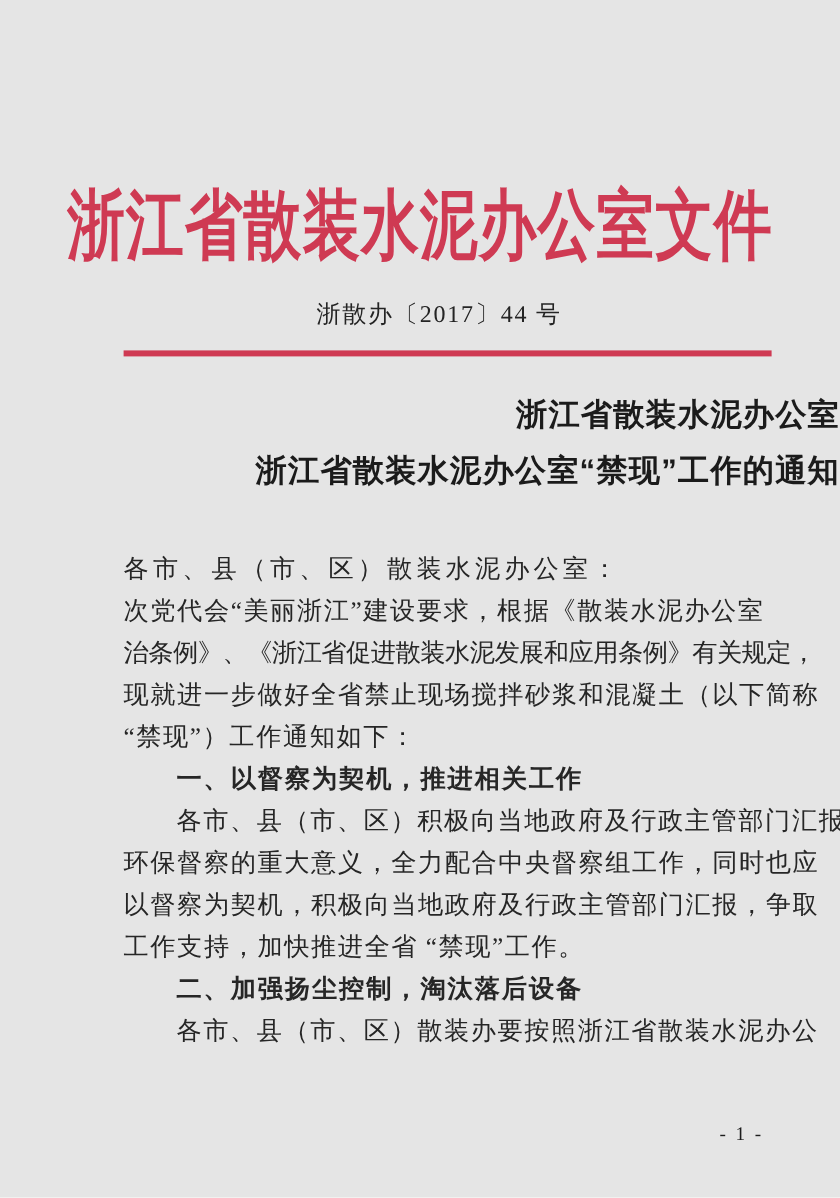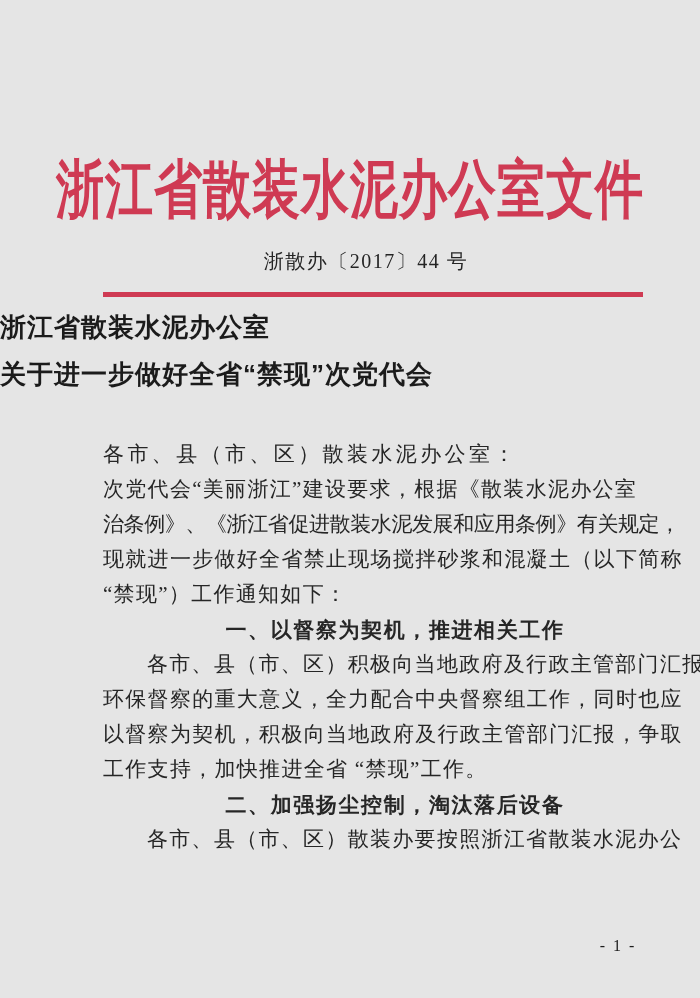--- a/index.html
+++ b/index.html
@@ -44,50 +44,49 @@
   
   .red-line {
     position: absolute;
     top: 292px; left: 103px;
     width: 540px; height: 5px;
     background: #cf3a53;
   }
   
   .title-block {
     position: absolute;
-    top: 304px; left: 0;
+    top: 322px; left: 0;
     width: 100%;
-    text-align: left;
+    text-align: right;
     font-family: "Liberation Sans", "DejaVu Sans", sans-serif;
     font-weight: bold;
     color: #1b1b1b;
   }
   .title-block .title-line {
     font-size: 26px;
     line-height: 47px;
     letter-spacing: 1px;
     white-space: nowrap;
   }
   
   .body-text {
     position: absolute;
-    top: 437px; left: 103px;
+    top: 457px; left: 103px;
     width: 540px;
     font-size: 21px;
     line-height: 35px;
     letter-spacing: 1.3px;
     color: #262626;
   }
   .body-line { white-space: nowrap; }
   .body-line.indent { text-indent: 44px; }
   .body-line.bold {
     font-weight: bold;
-    font-family: Liberation Sans, sans-serif;
+    font-family: Liberation Serif, serif;
     letter-spacing: 1.6px;
-    text-align: center;
   }
   .body-line.wide { letter-spacing: 3.4px; }
   .body-line.tight { letter-spacing: -0.4px; }
   
   .page-number {
     position: absolute;
     top: 937px; left: 586px;
     width: 64px;
     text-align: center;
     font-size: 16px;
@@ -102,21 +101,21 @@
 <div class="page">
 
   <div class="red-header">浙江省散装水泥办公室文件</div>
 
   <div class="doc-number">浙散办〔2017〕44 号</div>
 
   <div class="red-line"></div>
 
   <div class="title-block">
     <div class="title-line">浙江省散装水泥办公室</div>
-    <div class="title-line">关于进一步做好全省“禁现”次党代会</div>
+    <div class="title-line">浙江省散装水泥办公室“禁现”工作的通知</div>
   </div>
 
   <div class="body-text">
       <div class="body-line wide">各市、县（市、区）散装水泥办公室：</div>
       <div class="body-line">次党代会“美丽浙江”建设要求，根据《散装水泥办公室</div>
       <div class="body-line tight">治条例》、《浙江省促进散装水泥发展和应用条例》有关规定，</div>
       <div class="body-line">现就进一步做好全省禁止现场搅拌砂浆和混凝土（以下简称</div>
       <div class="body-line">“禁现”）工作通知如下：</div>
       <div class="body-line indent bold">一、以督察为契机，推进相关工作</div>
       <div class="body-line indent">各市、县（市、区）积极向当地政府及行政主管部门汇报</div>

